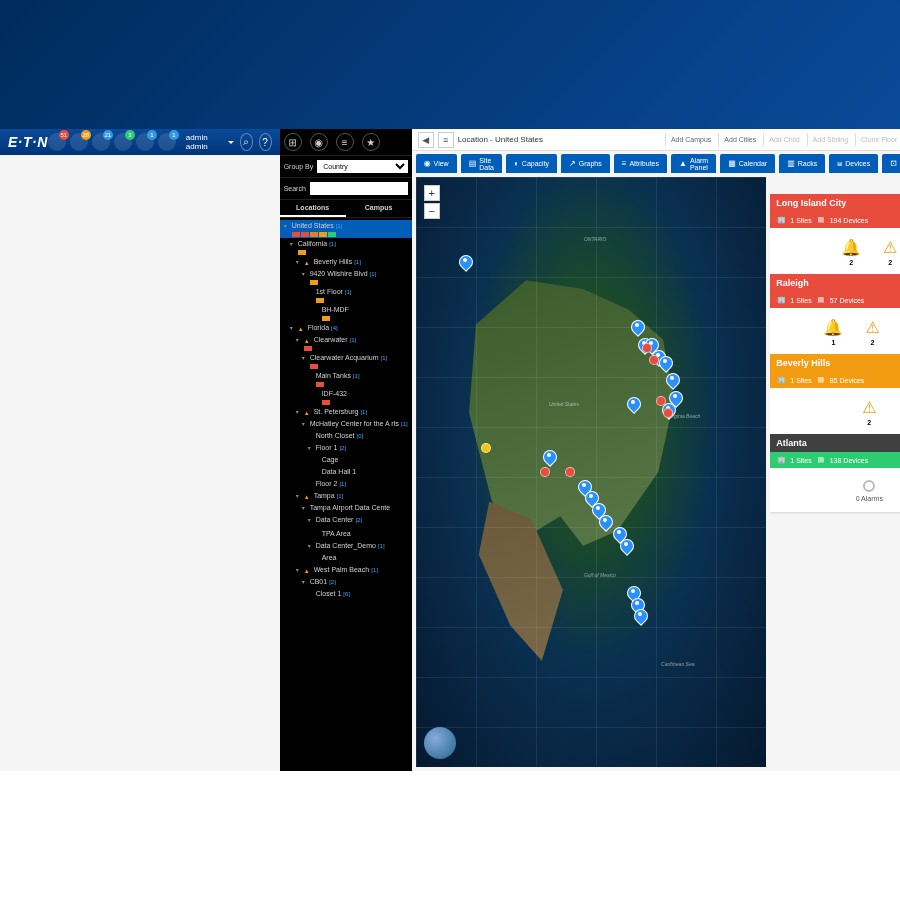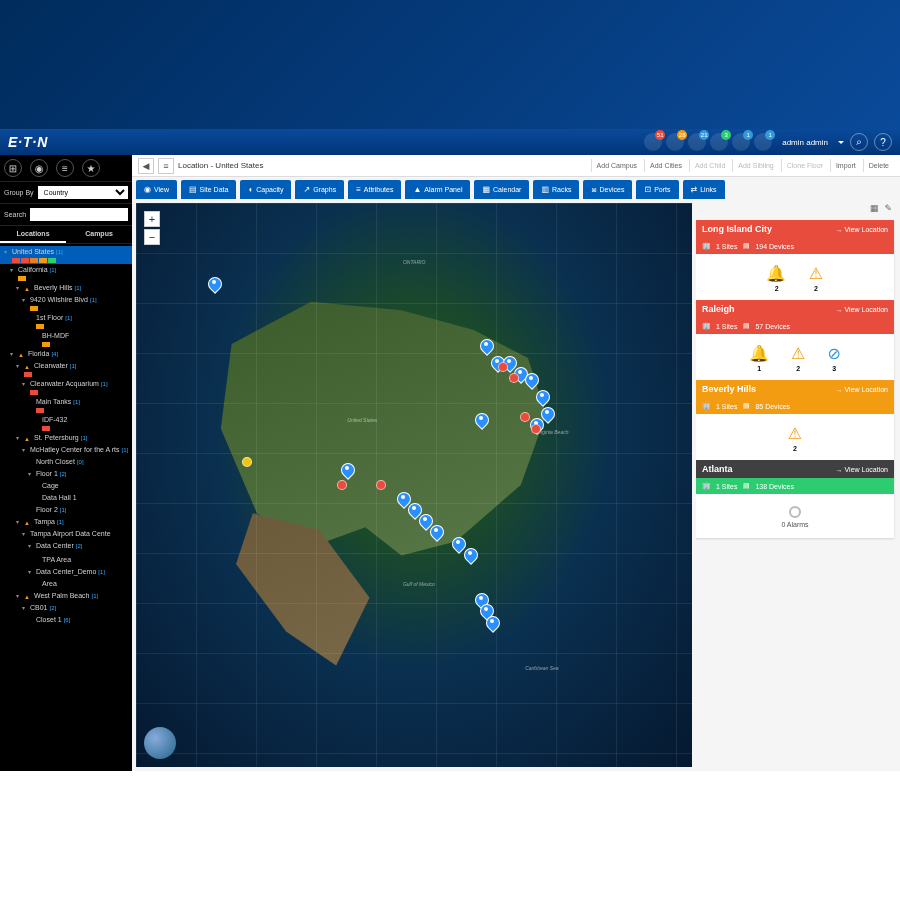--- a/index.html
+++ b/index.html
@@ -1,17 +1,17 @@
 <!DOCTYPE html>
 <html><head>
 <meta charset="utf-8">
 <style>
 * { margin: 0; padding: 0; box-sizing: border-box; font-family: Arial, sans-serif; }
 body { background: #f5f5f5; width: 900px; height: 900px; overflow: hidden; }
-.app { width: 900px; height: 900px; display: flex; flex-direction: column; position: relative; padding-top: 129px; padding-bottom: 129px; }
+.app { width: 900px; height: 900px; display: flex; flex-direction: row; position: relative; padding-top: 129px; padding-bottom: 129px; }
 .spacer-top { position: absolute; top: 0; left: 0; right: 0; height: 129px; background: #003478; background: linear-gradient(135deg, #002b5c, #0a4a9a); }
 .spacer-bottom { position: absolute; bottom: 0; left: 0; right: 0; height: 129px; background: #fff; }
 .topbar { height: 26px; background: linear-gradient(180deg, #0a4a9a, #003478); display: flex; align-items: center; padding: 0 8px; color: #fff; }
 .brand { font-weight: bold; font-size: 14px; letter-spacing: 0.5px; color: #fff; font-style: italic; }
 .topbar-right { margin-left: auto; display: flex; align-items: center; gap: 6px; font-size: 8px; }
 .nav-icon { width: 18px; height: 18px; border-radius: 50%; background: rgba(255,255,255,0.12); position: relative; display: flex; align-items: center; justify-content: center; }
 .nav-icon .badge { position: absolute; top: -3px; right: -3px; width: 10px; height: 10px; border-radius: 50%; font-size: 6px; display: flex; align-items: center; justify-content: center; color: #fff; }
 .badge.red { background: #e74c3c; }
 .badge.yel { background: #f39c12; }
 .badge.blu { background: #3498db; }

